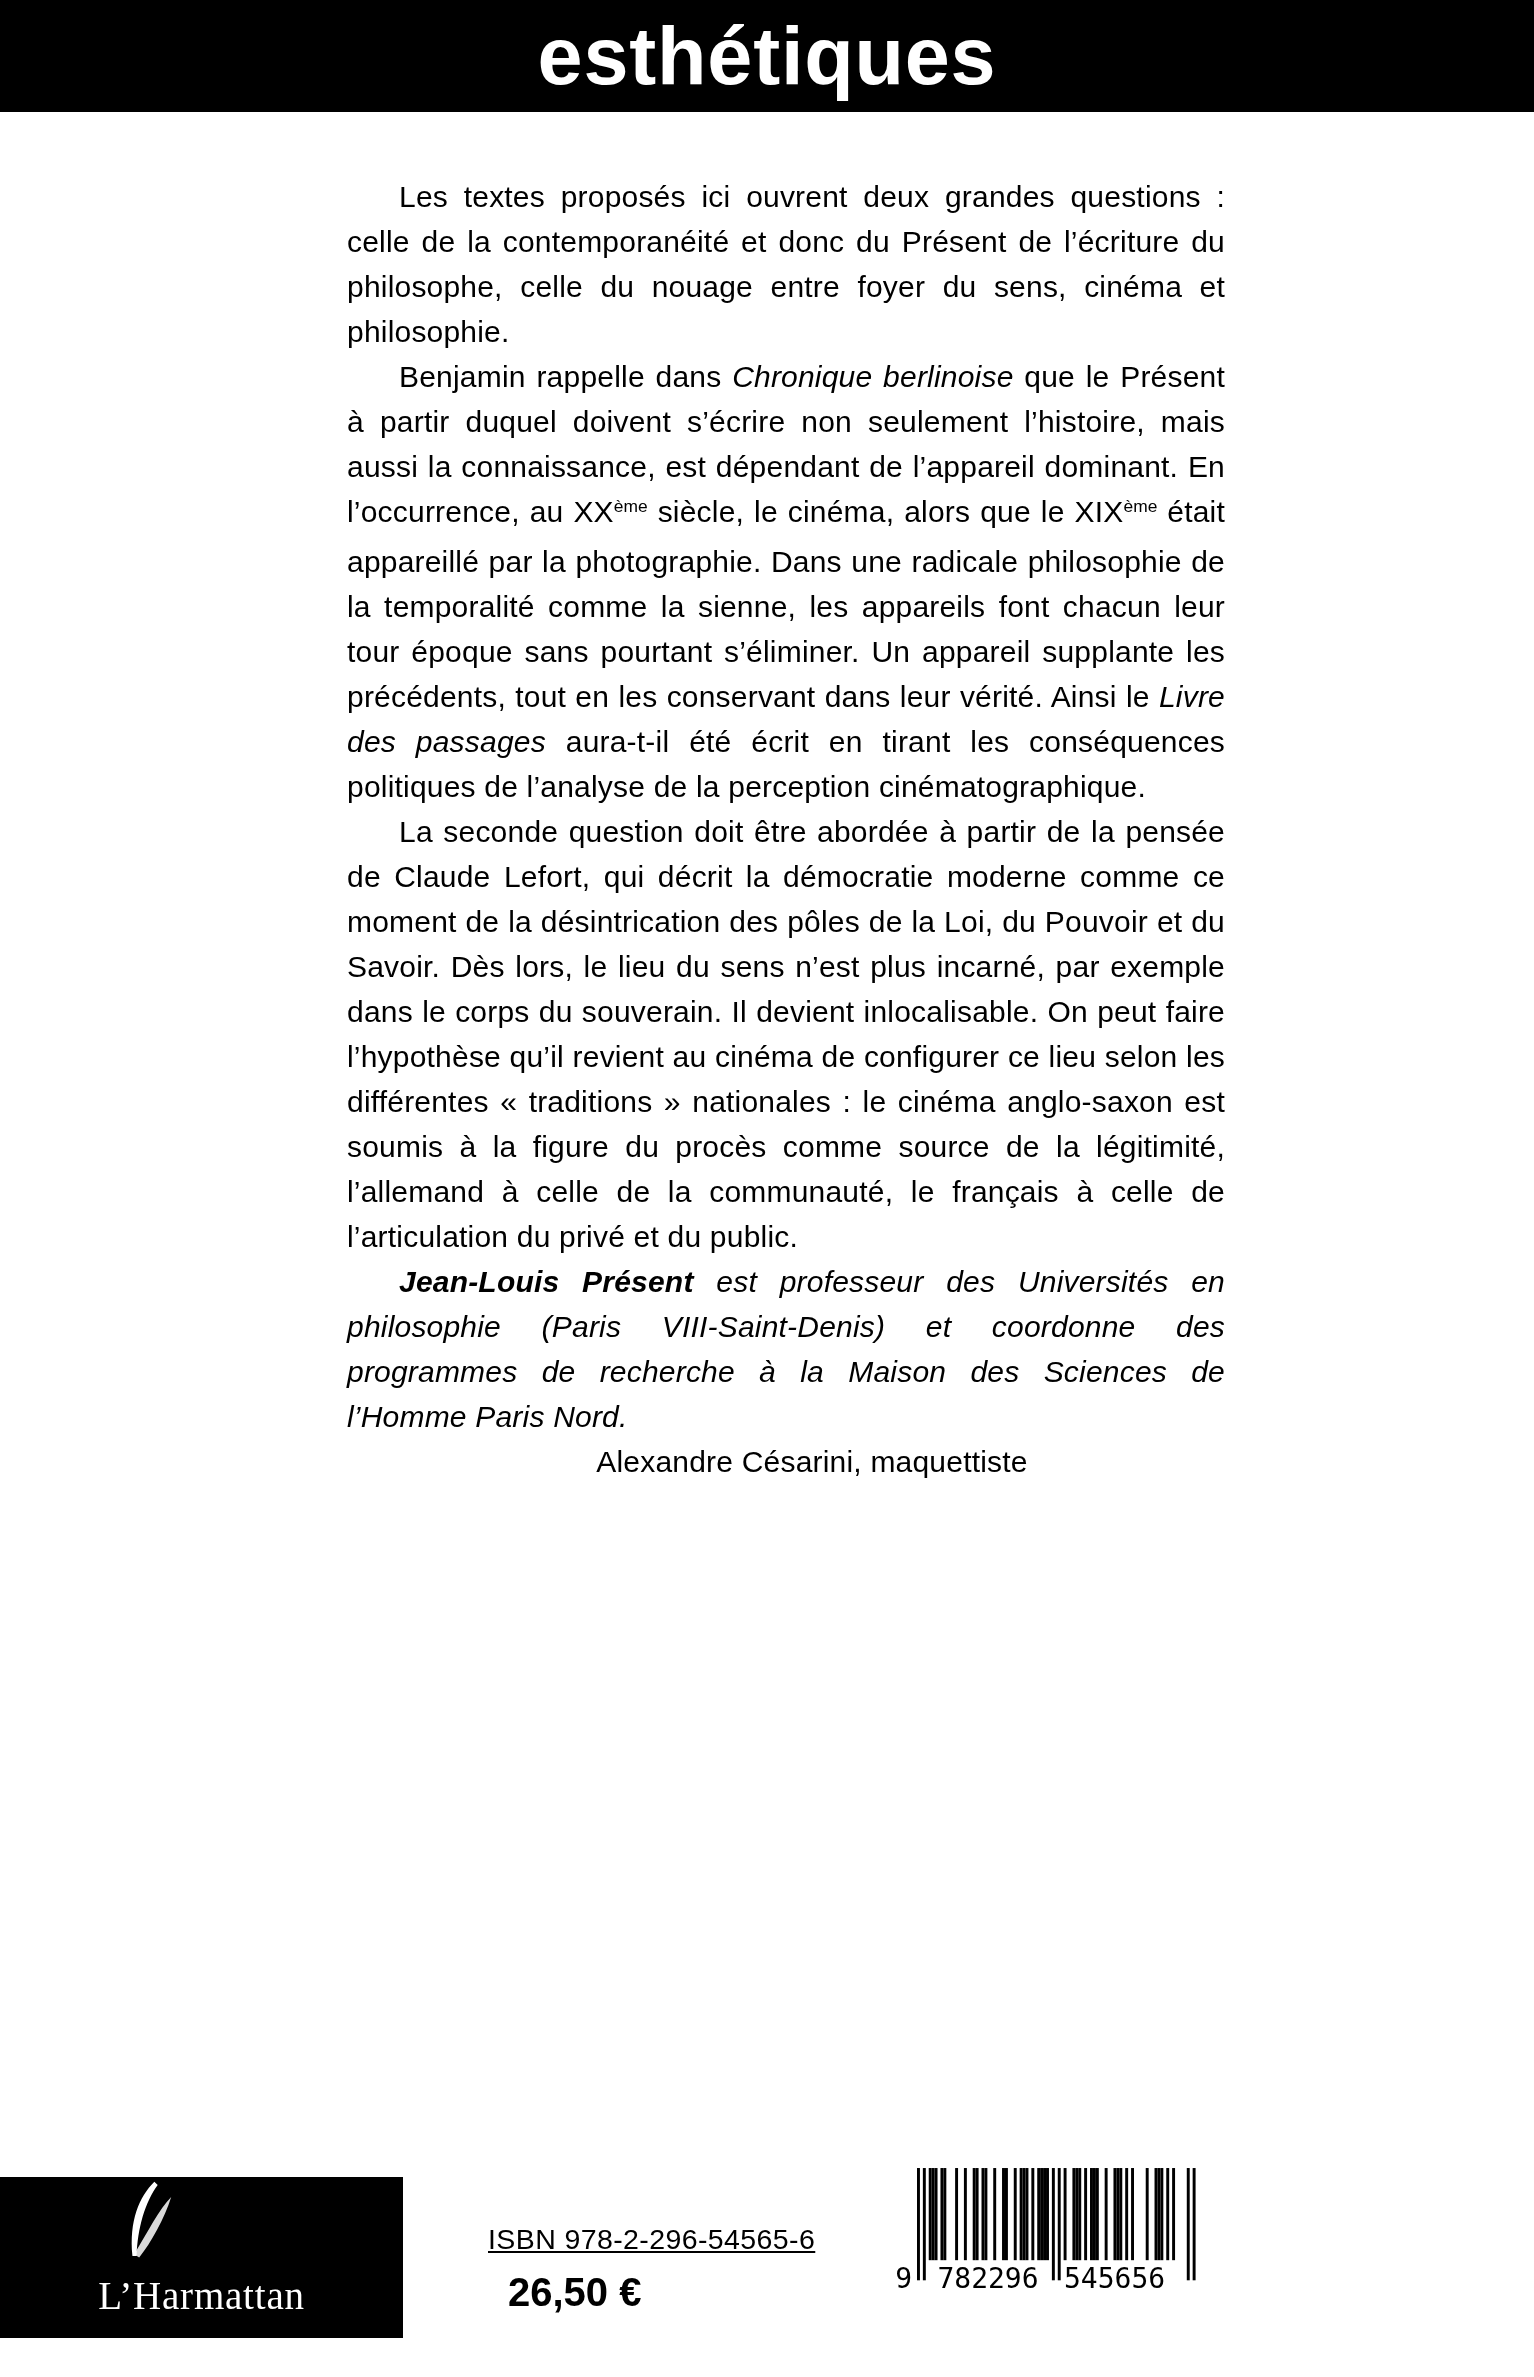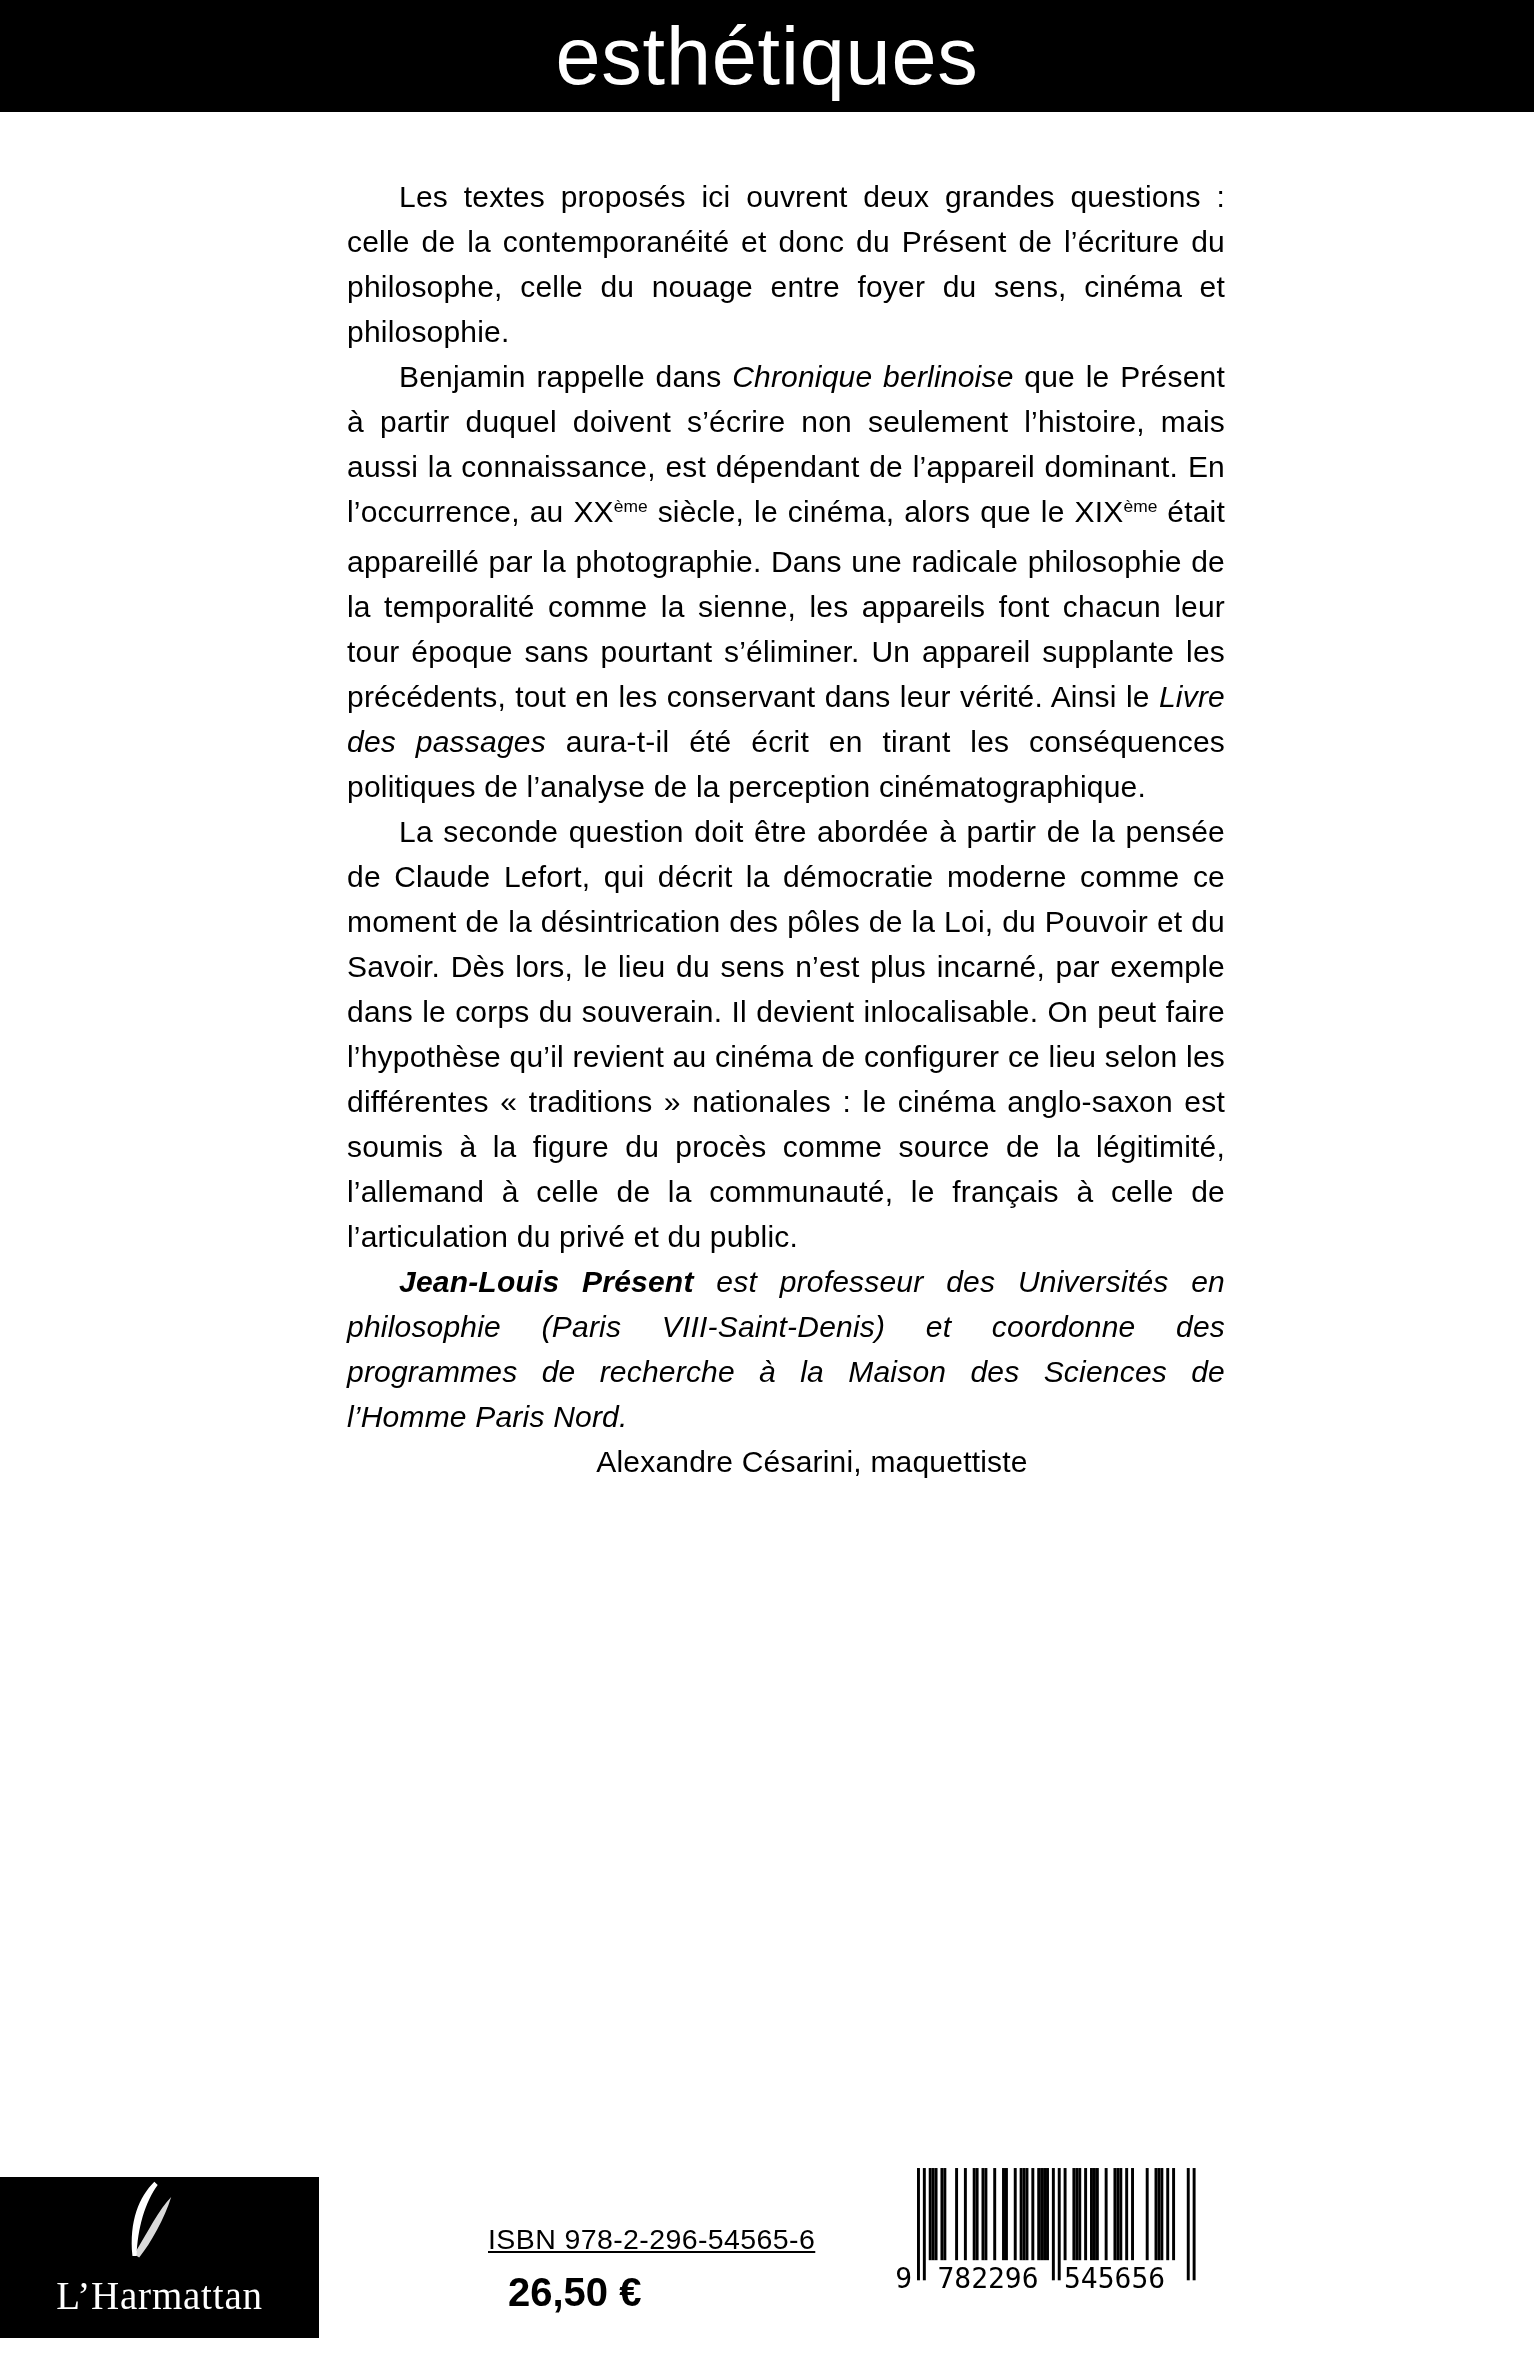--- a/index.html
+++ b/index.html
@@ -19,21 +19,21 @@
     width: 100%; height: 112px;
     background: #000000;
     display: flex;
     align-items: center;
     justify-content: center;
   }
   .topbar h1 {
     margin: 0;
     color: #ffffff;
     font-size: 81px;
-    font-weight: 400;
+    font-weight: 700;
     letter-spacing: 0.8px;
   }
   .bodytext {
     position: absolute;
     left: 347px;
     top: 174px;
     width: 878px;
     font-size: 30px;
     line-height: 45px;
     text-align: justify;
@@ -46,21 +46,21 @@
   sup {
     font-size: 0.58em;
     vertical-align: baseline;
     position: relative;
     top: -0.55em;
     letter-spacing: 0;
   }
   .logo-box {
     position: absolute;
     left: 0; top: 2177px;
-    width: 319px; height: 161px;
+    width: 403px; height: 161px;
     background: #000000;
   }
   .logo-text {
     position: absolute;
     left: 0; bottom: 20px;
     width: 100%;
     text-align: center;
     color: #ffffff;
     font-family: "Liberation Serif", serif;
     font-size: 39px;

